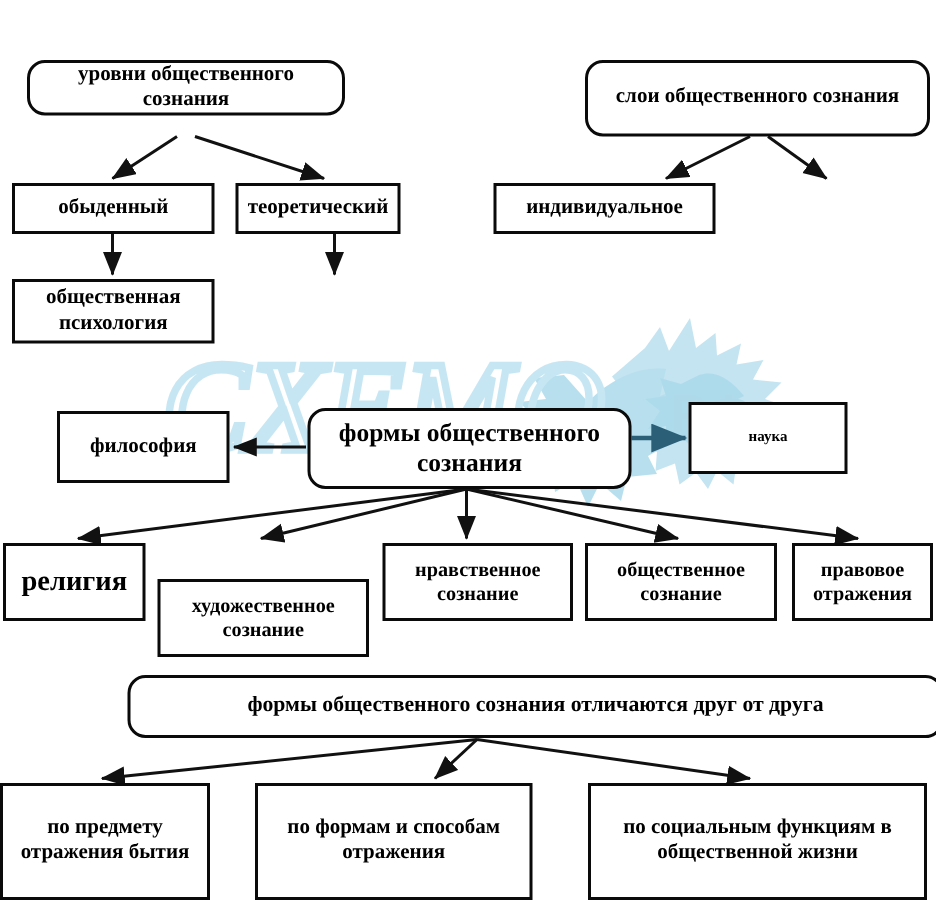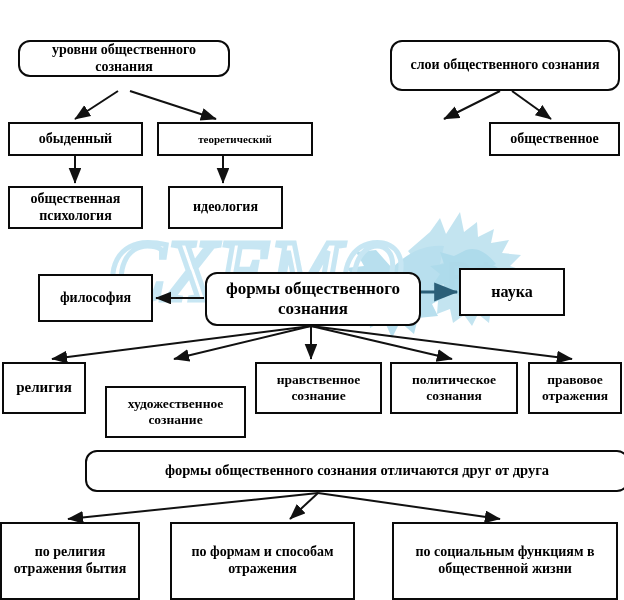--- a/index.html
+++ b/index.html
@@ -114,79 +114,76 @@
 
 
   <div class="node round" style="left:18px;top:40px;width:212px;height:37px;font-size:14px;">
     <span>уровни общественного сознания</span>
   </div>
 
   <div class="node" style="left:8px;top:122px;width:135px;height:34px;font-size:14px;">
     <span>обыденный</span>
   </div>
 
-  <div class="node" style="left:157px;top:122px;width:156px;height:34px;font-size:11px;justify-content:flex-end;">
+  <div class="node" style="left:157px;top:122px;width:110px;height:34px;font-size:14px;justify-content:flex-end;">
     <span>теоретический</span>
   </div>
 
   <div class="node" style="left:8px;top:186px;width:135px;height:43px;font-size:14px;">
     <span>общественная психология</span>
   </div>
 
-  <div class="node" style="left:168px;top:186px;width:115px;height:43px;font-size:14px;">
-    <span>идеология</span>
-  </div>
 
   <div class="node round" style="left:390px;top:40px;width:230px;height:51px;font-size:14px;">
     <span>слои общественного сознания</span>
   </div>
 
+  <div class="node" style="left:329px;top:122px;width:148px;height:34px;font-size:14px;">
+    <span>индивидуальное</span>
+  </div>
 
-  <div class="node" style="left:489px;top:122px;width:131px;height:34px;font-size:14px;">
-    <span>общественное</span>
-  </div>
 
   <div class="node round" style="left:205px;top:272px;width:216px;height:54px;font-size:17px;">
     <span>формы общественного сознания</span>
   </div>
 
   <div class="node" style="left:38px;top:274px;width:115px;height:48px;font-size:14px;">
     <span>философия</span>
   </div>
 
-  <div class="node" style="left:459px;top:268px;width:106px;height:48px;font-size:16px;text-align:center;">
+  <div class="node" style="left:459px;top:268px;width:106px;height:48px;font-size:10px;text-align:center;">
     <span>наука</span>
   </div>
 
-  <div class="node" style="left:2px;top:362px;width:84px;height:52px;font-size:15px;">
+  <div class="node" style="left:2px;top:362px;width:95px;height:52px;font-size:19px;">
     <span>религия</span>
   </div>
 
   <div class="node" style="left:105px;top:362px;width:141px;height:52px;font-size:13.5px;margin-top:24px;">
     <span>художественное сознание</span>
   </div>
 
   <div class="node" style="left:255px;top:362px;width:127px;height:52px;font-size:13.5px;">
     <span>нравственное сознание</span>
   </div>
 
   <div class="node" style="left:390px;top:362px;width:128px;height:52px;font-size:13.5px;">
-    <span>политическое сознания</span>
+    <span>общественное сознание</span>
   </div>
 
   <div class="node" style="left:528px;top:362px;width:94px;height:52px;font-size:13.5px;">
     <span>правовое отражения</span>
   </div>
 
   <div class="node round" style="left:85px;top:450px;width:544px;height:42px;font-size:14.5px;justify-content:center;">
     <span>формы общественного сознания отличаются друг от друга</span>
   </div>
 
   <div class="node" style="left:0px;top:522px;width:140px;height:78px;font-size:14px;">
-    <span>по религия отражения бытия</span>
+    <span>по предмету отражения бытия</span>
   </div>
 
   <div class="node" style="left:170px;top:522px;width:185px;height:78px;font-size:14px;text-align:center;">
     <span>по формам и способам отражения</span>
   </div>
 
   <div class="node" style="left:392px;top:522px;width:226px;height:78px;font-size:14px;">
     <span>по социальным функциям в общественной жизни</span>
   </div>
 

